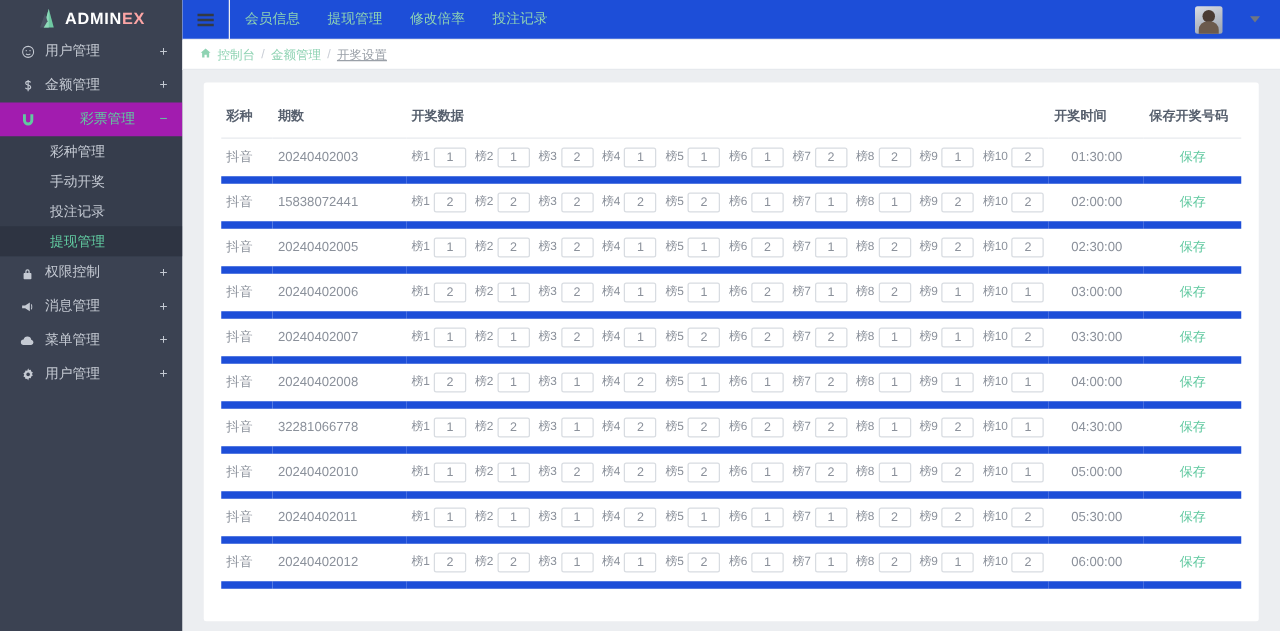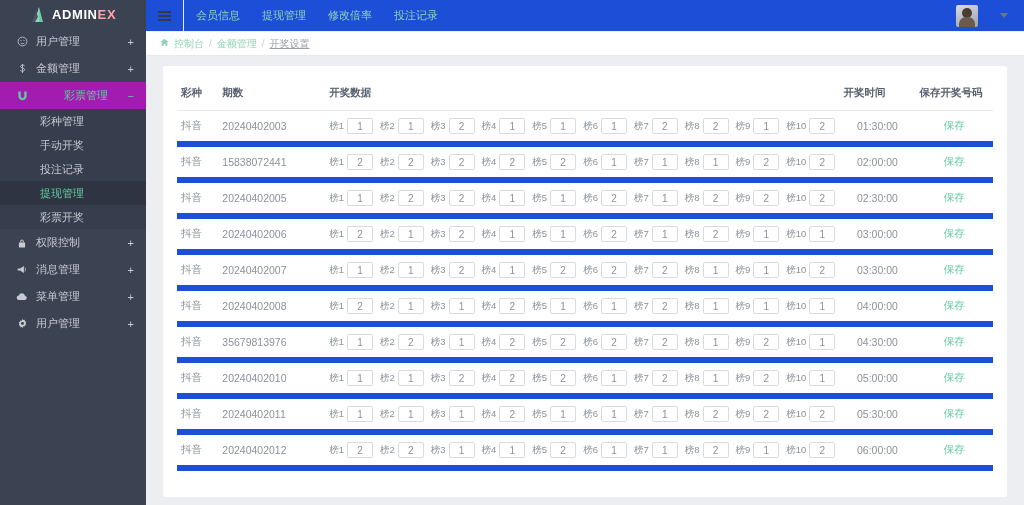--- a/index.html
+++ b/index.html
@@ -229,23 +229,20 @@
           <span>彩种管理</span>
         </div>
       <div class="sub-item">
           <span>手动开奖</span>
         </div>
       <div class="sub-item">
           <span>投注记录</span>
         </div>
       <div class="sub-item active">
           <span>提现管理</span>
-        </div>
-      <div class="sub-item">
-          <span>彩票开奖</span>
         </div>
     </div>
 
     <div class="nav-item">
       <span class="ic">
         <svg width="10" height="10" viewBox="0 0 16 16" fill="currentColor">
             <rect x="3" y="7" width="10" height="8" rx="1"></rect>
             <path d="M5.2 7V5a2.8 2.8 0 0 1 5.6 0v2h-1.6V5a1.2 1.2 0 0 0-2.4 0v2z"></path>
           </svg>
       </span>
@@ -615,21 +612,21 @@
                     <span class="ball">
                       <span class="bl">榜10</span>
                       <input value="1" style="">
                     </span>
                   </span></td>
                 <td class="c-time">04:00:00</td>
                 <td class="c-save"><a class="save-link">保存</a></td>
               </tr>
               <tr>
                 <td class="c-type">抖音</td>
-                <td class="c-period">35679813976</td>
+                <td class="c-period">32281066778</td>
                 <td class="c-data"><span class="balls">
                     <span class="ball">
                       <span class="bl">榜1</span>
                       <input value="1" style="">
                     </span>
                     <span class="ball">
                       <span class="bl">榜2</span>
                       <input value="2" style="">
                     </span>
                     <span class="ball">

